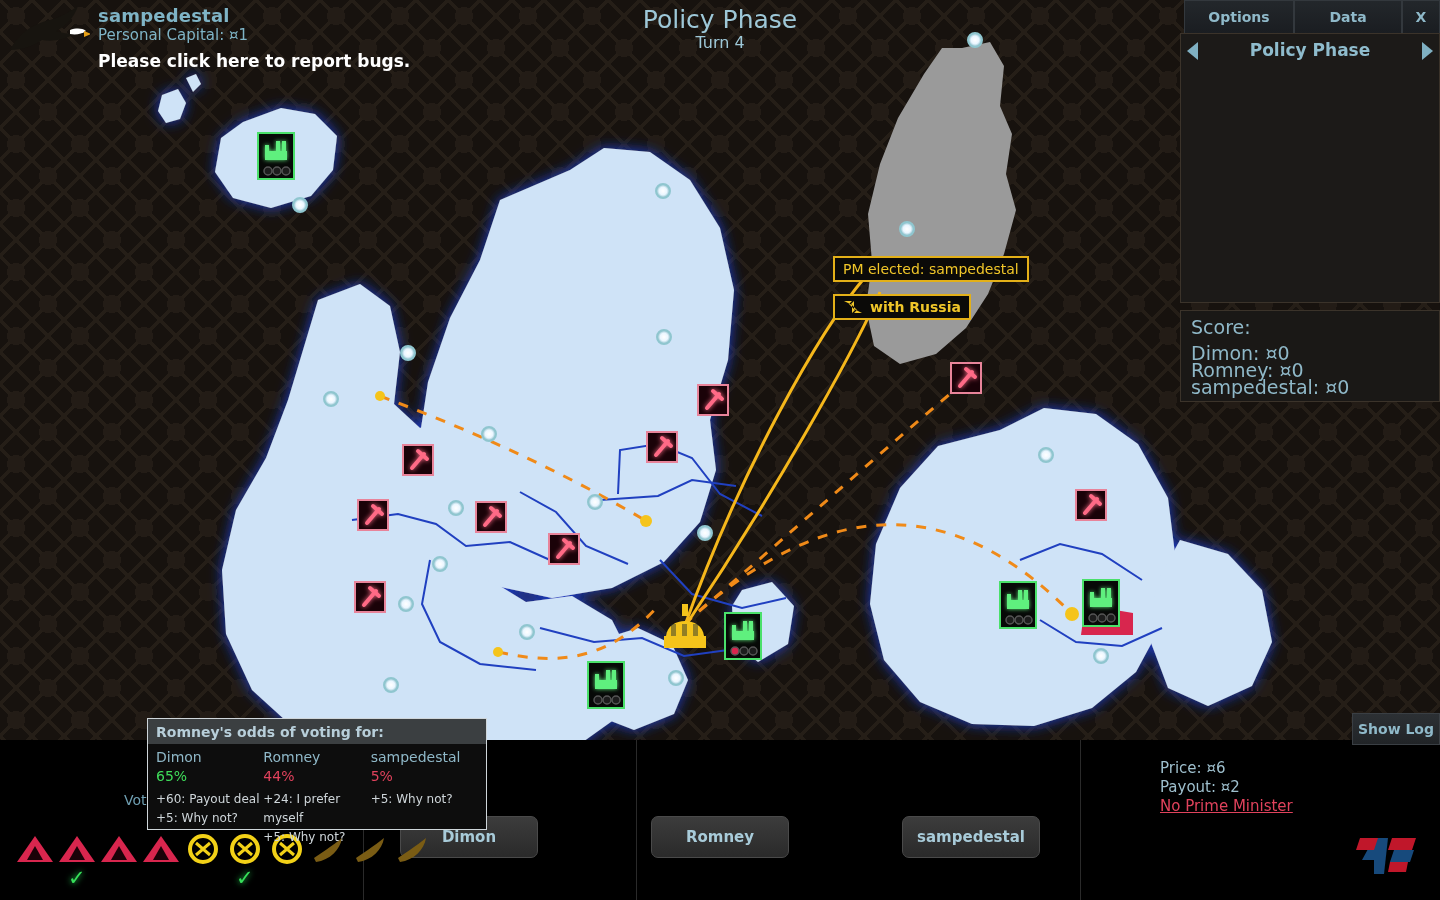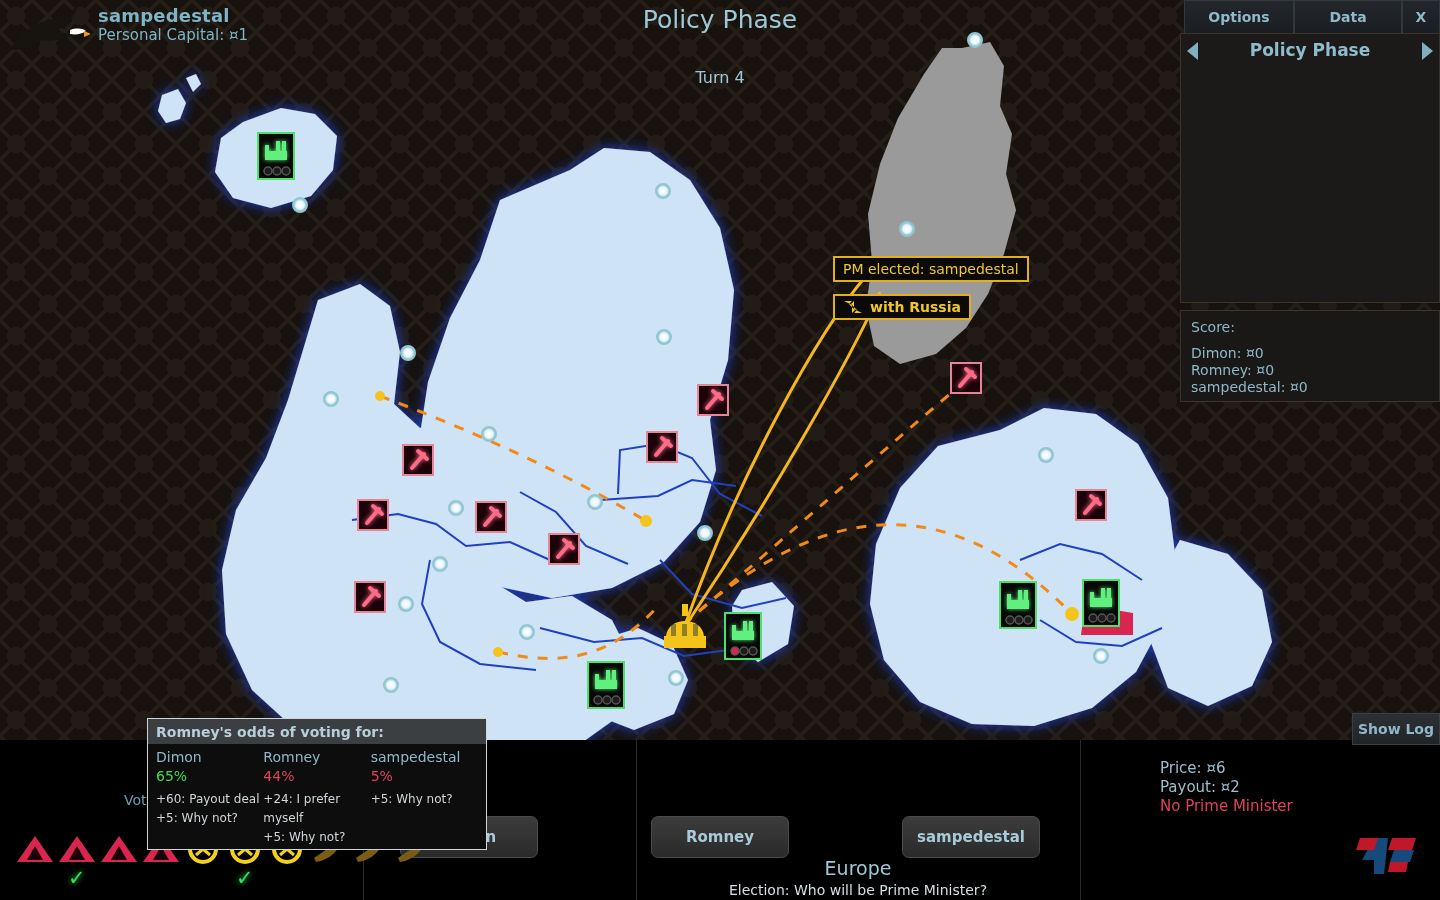--- a/index.html
+++ b/index.html
@@ -30,21 +30,21 @@
   .header{ position:absolute; left:0; top:0; width:700px; padding:6px 0 0 12px; }
   .eagle{ position:absolute; left:4px; top:4px; width:86px; height:56px; }
   .hdr-text{ margin-left:86px; }
   .player-name{ color:#7fb4c6; font-size:18px; font-weight:bold; line-height:20px; letter-spacing:.2px;}
   .player-cap{ color:#7fb4c6; font-size:15px; line-height:19px; }
   .bug-line{ color:#fff; font-size:17px; font-weight:bold; margin-top:6px; line-height:20px;}
 
   
   .center-title{ position:absolute; left:0; top:6px; width:1440px; text-align:center; pointer-events:none;}
   .phase-title{ color:#9ec8d8; font-size:25px; line-height:27px; }
-  .turn-line{ color:#9ec8d8; font-size:16px; line-height:20px;margin-top:35px; }
+  .turn-line{ color:#9ec8d8; font-size:16px; line-height:20px; }
 
   
   .tabbar{ position:absolute; right:0; top:0; display:flex; height:33px; }
   .tab{
     background:linear-gradient(#23272b,#1a1d21);
     border:1px solid #33383d; border-bottom:none;
     color:#8fb9c9; font-size:14px; font-weight:bold;
     display:flex; align-items:center; justify-content:center;
     cursor:pointer;
   }
@@ -64,42 +64,42 @@
   .arrow.right{ right:6px; border-top:9px solid transparent;border-bottom:9px solid transparent;border-left:11px solid #7fb0c2;}
   .policy-list{ padding:2px 0 0 28px;}
   .policy-item{ color:#8fb8c8; font-size:15px; line-height:19px; cursor:pointer;}
   .policy-item.current{ color:#ffffff; font-weight:bold; margin-left:-10px;}
 
   
   .score-panel{
     position:absolute; right:0; top:310px; width:260px; height:92px;
     background:#1a1816; border:1px solid #3b332a; padding:8px 10px;
   }
-  .score-panel div{ color:#8fb8c8; font-size:14px; line-height:17px;}
+  .score-panel div{ color:#8fb8c8; font-size:19px; line-height:17px;}
   .score-gap{ height:9px; }
 
   
   .map-tip{
     position:absolute; background:#0b0a08; border:2px solid #e3b018;
     color:#f0c629; font-size:14px; padding:3px 8px; white-space:nowrap;
     display:flex; align-items:center; gap:7px;
   }
   #tip-pm{ left:833px; top:256px; }
   #tip-russia{ left:833px; top:294px;font-weight:bold; }
 
   
   .bottom-panel{ position:absolute; left:0; bottom:0; width:1440px; height:160px; background:#000; }
   .bottom-sep{ position:absolute; bottom:0; width:1px; height:160px; background:#2a2a2a;}
   .sep-a{ left:363px; } .sep-b{ left:636px; } .sep-c{ left:1080px; }
 
   .vote-label{ position:absolute; left:124px; bottom:92px; color:#6f9fb2; font-size:14px;}
 
   
   .odds-box{
-    position:absolute; left:147px; top:718px; width:340px; height:132px;
+    position:absolute; left:147px; top:718px; width:340px; height:112px;
     background:#0d0d0d; border:1px solid #cfd6da;
   }
   .odds-title{ color:#b8cfda; font-size:14px; font-weight:bold; padding:5px 0 4px 8px;
                background:rgba(160,170,178,.32); }
   .odds-cols{ display:flex; padding:4px 8px 0; }
   .odds-col{ flex:1; }
   .odds-name{ color:#8fb8c8; font-size:14px; line-height:18px;}
   .odds-pct{ font-size:14px; line-height:20px;}
   .odds-reasons{ display:flex; padding:4px 8px 0;}
   .odds-reasons .odds-col div{ color:#cfd6da; font-size:12px; line-height:19px;}
@@ -113,21 +113,21 @@
   .vote-btn{
     width:138px; height:42px; border-radius:7px;
     background:linear-gradient(#3c3c3c,#2a2a2a); border:1px solid #4a4a4a;
     color:#a8cbd9; font-size:15px; font-weight:bold; cursor:pointer;
     display:flex; align-items:center; justify-content:center;
   }
 
   
   .right-info{ position:absolute; left:1160px; bottom:84px; }
   .right-info div{ font-size:15px; line-height:19px; color:#9ebfcd;}
-  .no-pm{ color:#e0425c !important; }
+  .no-pm{ color:#e0425c !important;text-decoration:underline; }
 
   .show-log{
     position:absolute; right:0; top:713px; width:88px; height:32px;
     background:linear-gradient(#2c3034,#212427); border:1px solid #3a3f44;
     color:#8fb9c9; font-size:14px; font-weight:bold; cursor:pointer;
     display:flex; align-items:center; justify-content:center;
   }
 
   
   .tray{ position:absolute; left:14px; bottom:18px; display:flex; align-items:flex-end; gap:0;}
@@ -396,20 +396,21 @@
 <div class="header">
   <svg class="eagle" viewBox="0 0 86 56">
     <path d="M6 46 C 14 30, 28 20, 46 16 C 56 13, 66 8, 74 2 C 70 14, 62 22, 52 27
              C 58 29, 64 30, 70 30 C 60 36, 48 38, 38 36 C 30 42, 18 46, 6 46 z" fill="#17140f"></path>
     <path d="M66 26 C 72 24, 78 24, 82 27 C 78 30, 72 31, 66 30 z" fill="#ffffff"></path>
     <path d="M80 27 l7 3 -7 3 z" fill="#e6a017"></path>
   </svg>
   <div class="hdr-text">
     <div class="player-name">sampedestal</div>
     <div class="player-cap">Personal Capital: ¤1</div>
+    <div class="bug-line">Please click here to report bugs.</div>
   </div>
 </div>
 
 <div class="center-title">
   <div class="phase-title">Policy Phase</div>
   <div class="turn-line">Turn 4</div>
 </div>
 
 <div class="tabbar">
   <div class="tab opt">Options</div>
@@ -444,24 +445,20 @@
   <span>with Russia</span>
 </div>
 
 <div class="bottom-panel">
   <div class="bottom-sep sep-a"></div>
   <div class="bottom-sep sep-b"></div>
   <div class="bottom-sep sep-c"></div>
 
   <div class="vote-label">Vote</div>
 
-  <div class="election">
-    <h2>Europe</h2>
-    <p>Election: Who will be Prime Minister?</p>
-  </div>
 
   <div class="vote-buttons">
     <div class="vote-btn">Dimon</div>
     <div class="vote-btn">Romney</div>
     <div class="vote-btn">sampedestal</div>
   </div>
 
   <div class="right-info">
     <div>Price: ¤6</div>
     <div>Payout: ¤2</div>

